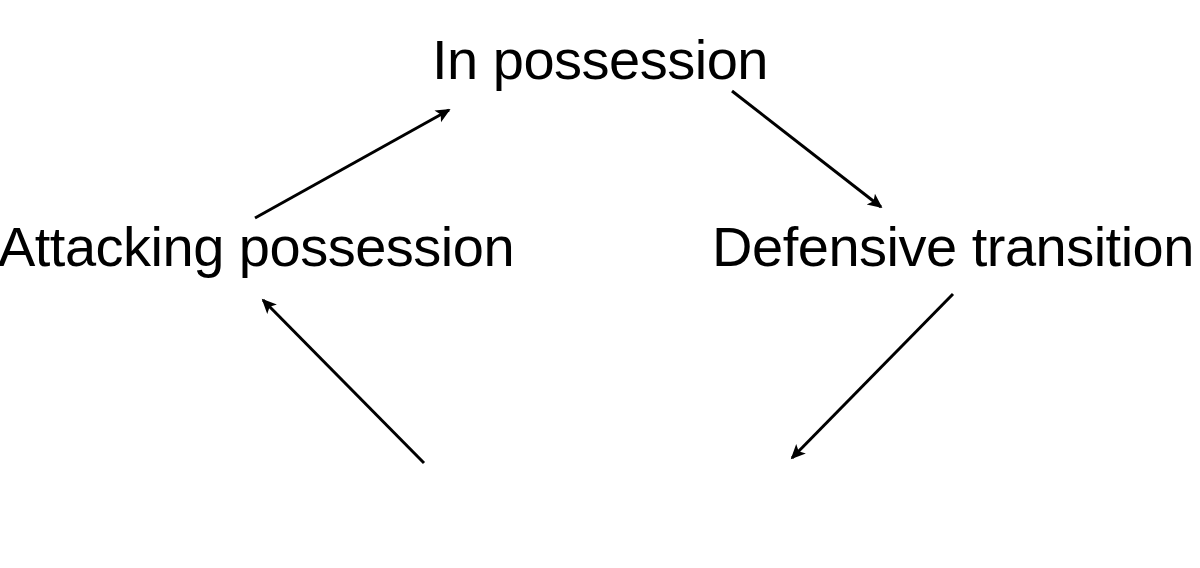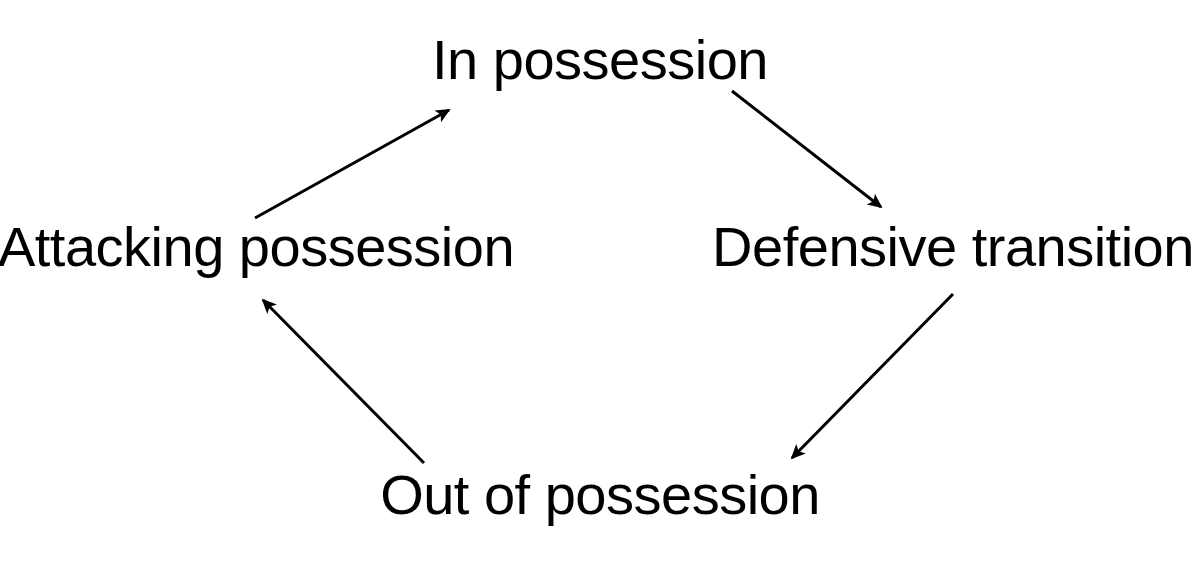--- a/index.html
+++ b/index.html
@@ -77,15 +77,14 @@
 
     <line x1="424" y1="463" x2="263" y2="300" stroke="#000000" stroke-width="3" stroke-linecap="butt" marker-end="url(#arrowhead)"></line>
   </svg>
 
   <div class="node-label" id="node-in-possession">In possession</div>
 
   <div class="node-label" id="node-attacking-transition">Attacking possession</div>
 
   <div class="node-label" id="node-defensive-transition">Defensive transition</div>
 
-  <div class="node-label" id="node-out-of-possession">Out of possession</div>
 
 </div>
 
 </body></html>

